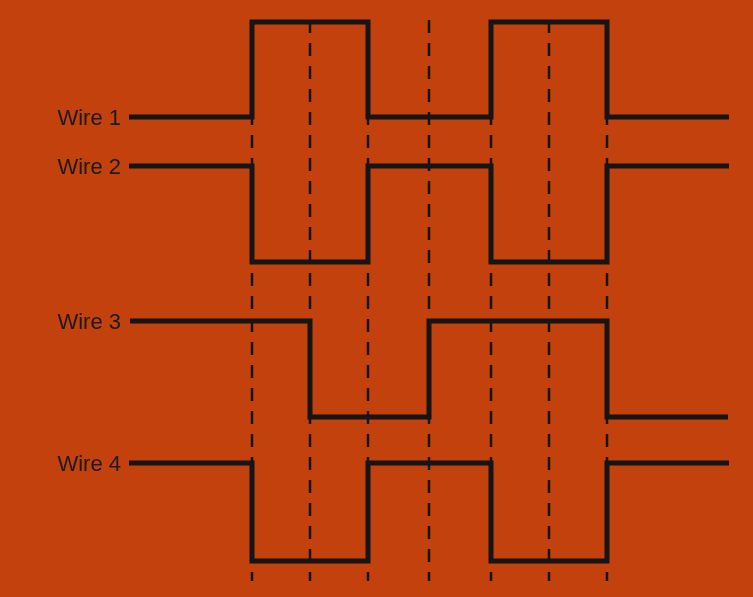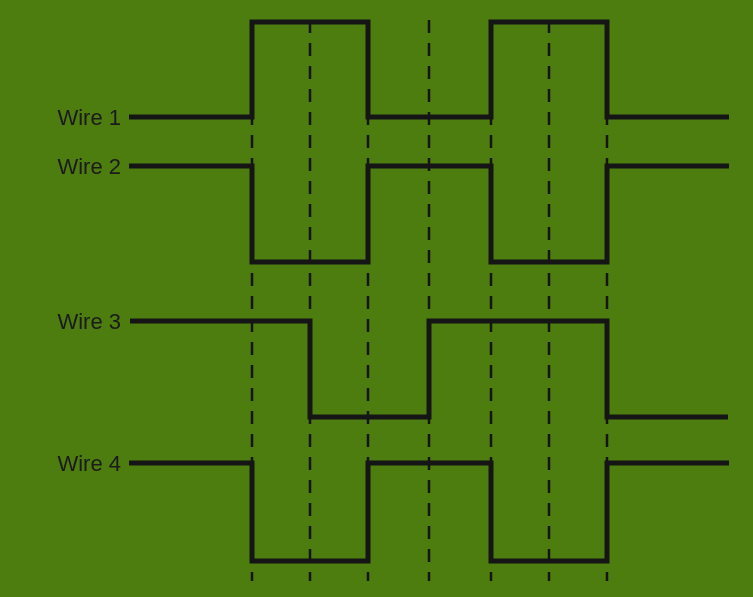--- a/index.html
+++ b/index.html
@@ -20,21 +20,21 @@
     height: 597px;
     display: block;
   }
   svg.timing text {
     font-family: "Liberation Sans", "DejaVu Sans", sans-serif;
   }
 </style>
 </head>
 <body>
 
-<div class="page" style="background: #4d7c0f;">
+<div class="page" style="background: #c2410c;">
   <svg class="timing" id="diagram-svg" xmlns="http://www.w3.org/2000/svg" viewBox="0 0 753 597">
     <g id="dash-group">
         <line x1="252" x2="252" y1="20" y2="581" stroke="#151515" stroke-width="2.5" stroke-dasharray="13 10"></line>
         <line x1="310" x2="310" y1="20" y2="581" stroke="#151515" stroke-width="2.5" stroke-dasharray="13 10"></line>
         <line x1="368" x2="368" y1="20" y2="581" stroke="#151515" stroke-width="2.5" stroke-dasharray="13 10"></line>
         <line x1="429" x2="429" y1="20" y2="581" stroke="#151515" stroke-width="2.5" stroke-dasharray="13 10"></line>
         <line x1="491" x2="491" y1="20" y2="581" stroke="#151515" stroke-width="2.5" stroke-dasharray="13 10"></line>
         <line x1="549" x2="549" y1="20" y2="581" stroke="#151515" stroke-width="2.5" stroke-dasharray="13 10"></line>
         <line x1="607" x2="607" y1="20" y2="581" stroke="#151515" stroke-width="2.5" stroke-dasharray="13 10"></line>
       </g>

